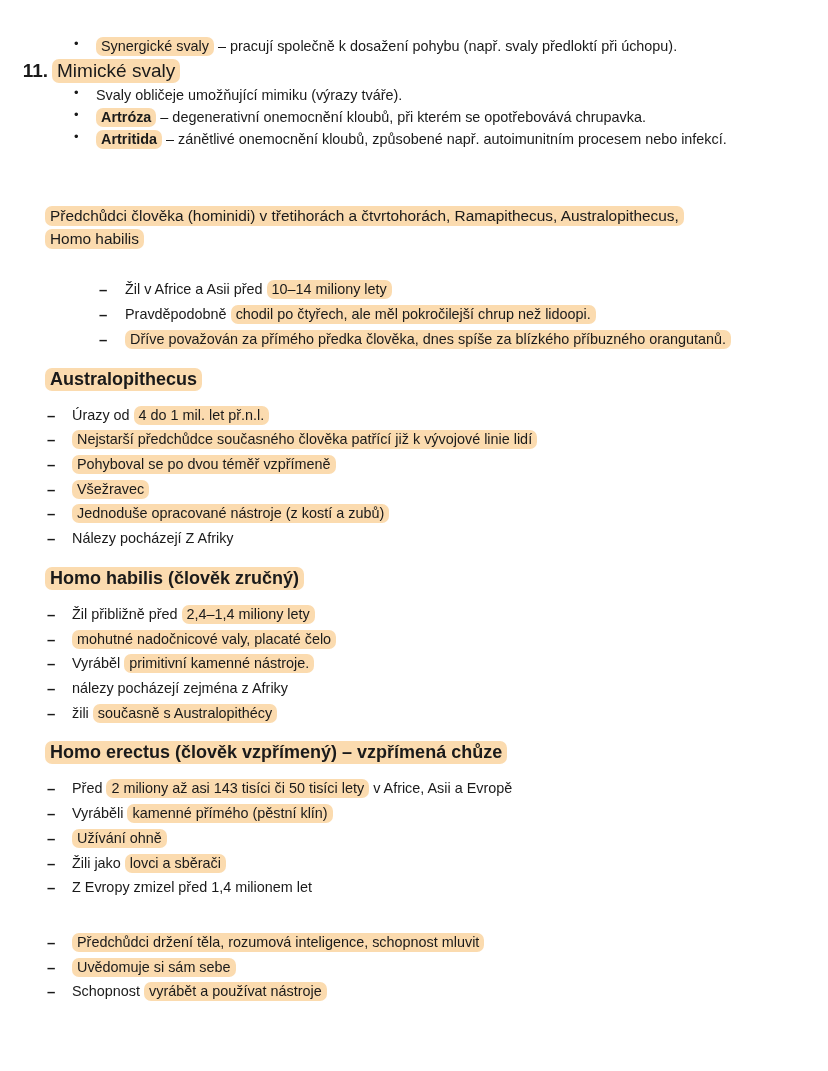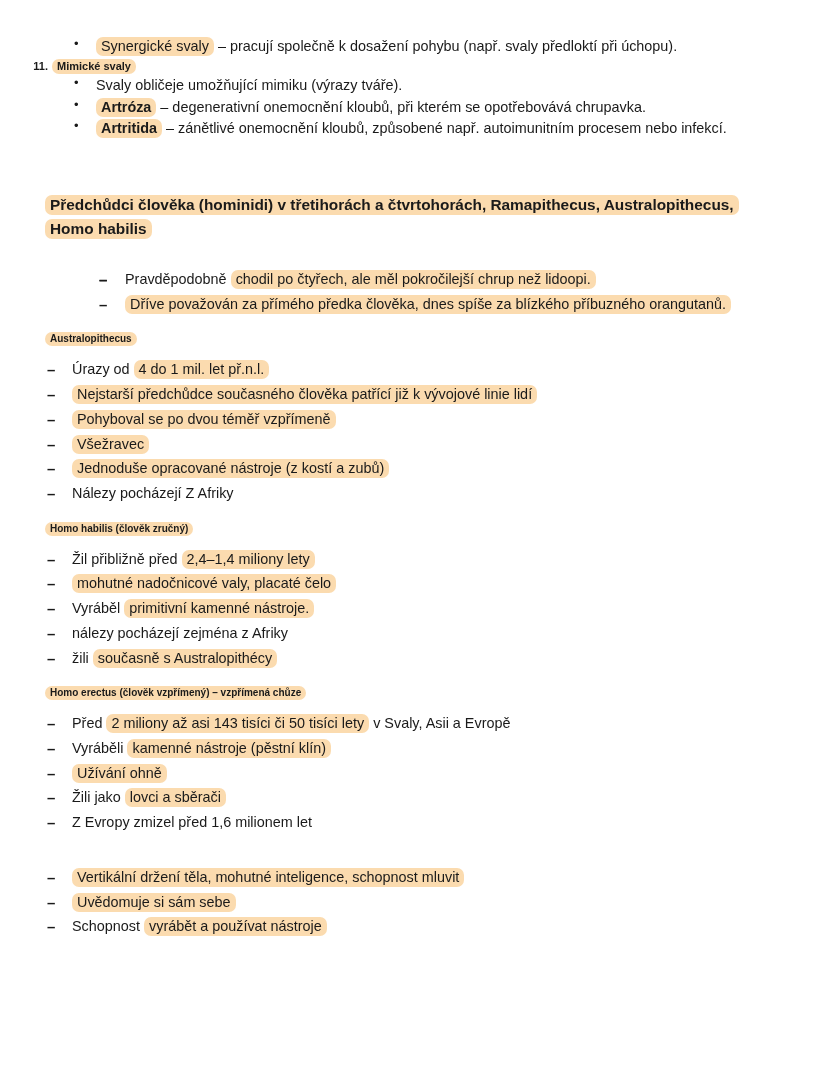--- a/index.html
+++ b/index.html
@@ -38,21 +38,21 @@
   
   .row {
     position: relative;
     font-size: 14.4px;
     line-height: 1.30;
   }
 
   
   .numrow {
     font-weight: bold;
-    font-size: 11px;
+    font-size: 19px;
     padding-left: 22px;
     margin: 0;
   }
   .numrow .num {
     position: absolute;
     left: 22px;
     width: 26px;
     text-align: right;
   }
   .numrow .numtext {
@@ -94,75 +94,75 @@
   }
   .dashrow .dash {
     position: absolute;
     left: 47px;
     font-weight: bold;
     font-size: 15px;
   }
 
   
   .mainhead {
-    font-weight: bold;
+    font-weight: normal;
     font-size: 15.4px;
     line-height: 1.52;
     padding-left: 45px;
     padding-right: 40px;
     margin: 0;
   }
   .subhead {
     font-weight: bold;
     font-size: 14.2px;
     padding-left: 45px;
     margin: 0;
   }
   .secthead {
     font-weight: bold;
-    font-size: 10px;
+    font-size: 18px;
     padding-left: 45px;
     margin: 0;
   }
   .spacer-lg { height: 34px; }
 
   .gap6  { height: 6px; }
   .gap10 { height: 10px; }
   .gap14 { height: 14px; }
   .gap18 { height: 18px; }
 </style>
 </head>
 <body>
 
 <div id="page">
   <div class="doc">
 
     <div class="spacer-lg"></div>
 
     <div id="top-section">
         <div class="row bulletrow" style="margin-top: 3px; margin-bottom: 3px;"><span class="bul">•</span><span><span class="hl" style="font-weight: normal;">Synergické svaly</span><span> – pracují společně k dosažení pohybu (např. svaly předloktí při úchopu).</span></span></div>
-        <div class="row numrow" style="margin-top: 2px; margin-bottom: 2px;"><span class="num">11.</span><span class="numtext"><span class="hl" style="font-weight: bold;">Mimické svaly</span></span></div>
+        <div class="row numrow" style="margin-top: 2px; margin-bottom: 2px;"><span class="num">11.</span><span class="numtext"><span class="hl" style="font-weight: normal;">Mimické svaly</span></span></div>
         <div class="row bulletrow" style="margin-top: 3px; margin-bottom: 3px;"><span class="bul">•</span><span><span>Svaly obličeje umožňující mimiku (výrazy tváře).</span></span></div>
         <div class="row bulletrow" style="margin-top: 3px; margin-bottom: 3px;"><span class="bul">•</span><span><span class="hl" style="font-weight: bold;">Artróza</span><span> – degenerativní onemocnění kloubů, při kterém se opotřebovává chrupavka.</span></span></div>
         <div class="row bulletrow" style="margin-top: 3px; margin-bottom: 3px;"><span class="bul">•</span><span><span class="hl" style="font-weight: bold;">Artritida</span><span> – zánětlivé onemocnění kloubů, způsobené např. autoimunitním procesem nebo infekcí.</span></span></div>
       </div>
 
     <div class="spacer-lg"></div>
     <div class="gap18"></div>
 
     <div class="mainhead">
       <span class="hl">Předchůdci člověka (hominidi) v třetihorách a čtvrtohorách, Ramapithecus, Australopithecus,</span><br>
       <span class="hl">Homo habilis</span>
     </div>
 
     <div class="gap6"></div>
 
     <div id="sections">
         <div class="gap18"></div>
-        <div class="row dashrow-deep" style="margin-top: 6px; margin-bottom: 6px;"><span class="dash">–</span></div>
+        <div class="row dashrow-deep" style="margin-top: 6px; margin-bottom: 6px;"><span class="dash">–</span><span><span>Žil v Africe a Asii před </span><span class="hl">10–14 miliony lety</span></span></div>
         <div class="row dashrow-deep" style="margin-top: 6px; margin-bottom: 6px;"><span class="dash">–</span><span><span>Pravděpodobně </span><span class="hl">chodil po čtyřech, ale měl pokročilejší chrup než lidoopi.</span></span></div>
         <div class="row dashrow-deep" style="margin-top: 6px; margin-bottom: 6px;"><span class="dash">–</span><span><span class="hl">Dříve považován za přímého předka člověka, dnes spíše za blízkého příbuzného orangutanů.</span></span></div>
         <div class="gap14"></div>
         <div class="secthead" style="margin-top: 0px;"><span class="hl">Australopithecus</span></div>
         <div class="gap10"></div>
         <div class="row dashrow" style="margin-top: 6px; margin-bottom: 6px;"><span class="dash">–</span><span><span>Úrazy od </span><span class="hl">4 do 1 mil. let př.n.l.</span></span></div>
         <div class="row dashrow" style="margin-top: 6px; margin-bottom: 6px;"><span class="dash">–</span><span><span class="hl">Nejstarší předchůdce současného člověka patřící již k vývojové linie lidí</span></span></div>
         <div class="row dashrow" style="margin-top: 6px; margin-bottom: 6px;"><span class="dash">–</span><span><span class="hl">Pohyboval se po dvou téměř vzpřímeně</span></span></div>
         <div class="row dashrow" style="margin-top: 6px; margin-bottom: 6px;"><span class="dash">–</span><span><span class="hl">Všežravec</span></span></div>
         <div class="row dashrow" style="margin-top: 6px; margin-bottom: 6px;"><span class="dash">–</span><span><span class="hl">Jednoduše opracované nástroje (z kostí a zubů)</span></span></div>
@@ -171,27 +171,27 @@
         <div class="secthead" style="margin-top: 0px;"><span class="hl">Homo habilis (člověk zručný)</span></div>
         <div class="gap10"></div>
         <div class="row dashrow" style="margin-top: 6px; margin-bottom: 6px;"><span class="dash">–</span><span><span>Žil přibližně před </span><span class="hl">2,4–1,4 miliony lety</span></span></div>
         <div class="row dashrow" style="margin-top: 6px; margin-bottom: 6px;"><span class="dash">–</span><span><span class="hl">mohutné nadočnicové valy, placaté čelo</span></span></div>
         <div class="row dashrow" style="margin-top: 6px; margin-bottom: 6px;"><span class="dash">–</span><span><span>Vyráběl </span><span class="hl">primitivní kamenné nástroje.</span></span></div>
         <div class="row dashrow" style="margin-top: 6px; margin-bottom: 6px;"><span class="dash">–</span><span><span>nálezy pocházejí zejména z Afriky</span></span></div>
         <div class="row dashrow" style="margin-top: 6px; margin-bottom: 6px;"><span class="dash">–</span><span><span>žili </span><span class="hl">současně s Australopithécy</span></span></div>
         <div class="gap14"></div>
         <div class="secthead" style="margin-top: 0px;"><span class="hl">Homo erectus (člověk vzpřímený) – vzpřímená chůze</span></div>
         <div class="gap10"></div>
-        <div class="row dashrow" style="margin-top: 6px; margin-bottom: 6px;"><span class="dash">–</span><span><span>Před </span><span class="hl">2 miliony až asi 143 tisíci či 50 tisíci lety</span><span> v Svaly, Asii a Evropě</span></span></div>
-        <div class="row dashrow" style="margin-top: 6px; margin-bottom: 6px;"><span class="dash">–</span><span><span>Vyráběli </span><span class="hl">kamenné nástroje (pěstní klín)</span></span></div>
+        <div class="row dashrow" style="margin-top: 6px; margin-bottom: 6px;"><span class="dash">–</span><span><span>Před </span><span class="hl">2 miliony až asi 143 tisíci či 50 tisíci lety</span><span> v Africe, Asii a Evropě</span></span></div>
+        <div class="row dashrow" style="margin-top: 6px; margin-bottom: 6px;"><span class="dash">–</span><span><span>Vyráběli </span><span class="hl">kamenné přímého (pěstní klín)</span></span></div>
         <div class="row dashrow" style="margin-top: 6px; margin-bottom: 6px;"><span class="dash">–</span><span><span class="hl">Užívání ohně</span></span></div>
         <div class="row dashrow" style="margin-top: 6px; margin-bottom: 6px;"><span class="dash">–</span><span><span>Žili jako </span><span class="hl">lovci a sběrači</span></span></div>
-        <div class="row dashrow" style="margin-top: 6px; margin-bottom: 6px;"><span class="dash">–</span><span><span>Z Evropy zmizel před 1,6 milionem let</span></span></div>
+        <div class="row dashrow" style="margin-top: 6px; margin-bottom: 6px;"><span class="dash">–</span><span><span>Z Evropy zmizel před 1,4 milionem let</span></span></div>
         <div class="gap14"></div>
         <div class="gap10"></div>
-        <div class="row dashrow" style="margin-top: 6px; margin-bottom: 6px;"><span class="dash">–</span><span><span class="hl">Vertikální držení těla, mohutné inteligence, schopnost mluvit</span></span></div>
+        <div class="row dashrow" style="margin-top: 6px; margin-bottom: 6px;"><span class="dash">–</span><span><span class="hl">Předchůdci držení těla, rozumová inteligence, schopnost mluvit</span></span></div>
         <div class="row dashrow" style="margin-top: 6px; margin-bottom: 6px;"><span class="dash">–</span><span><span class="hl">Uvědomuje si sám sebe</span></span></div>
         <div class="row dashrow" style="margin-top: 6px; margin-bottom: 6px;"><span class="dash">–</span><span><span>Schopnost </span><span class="hl">vyrábět a používat nástroje</span></span></div>
         <div class="gap14"></div>
       </div>
 
   </div>
 </div>
 
 </body></html>

